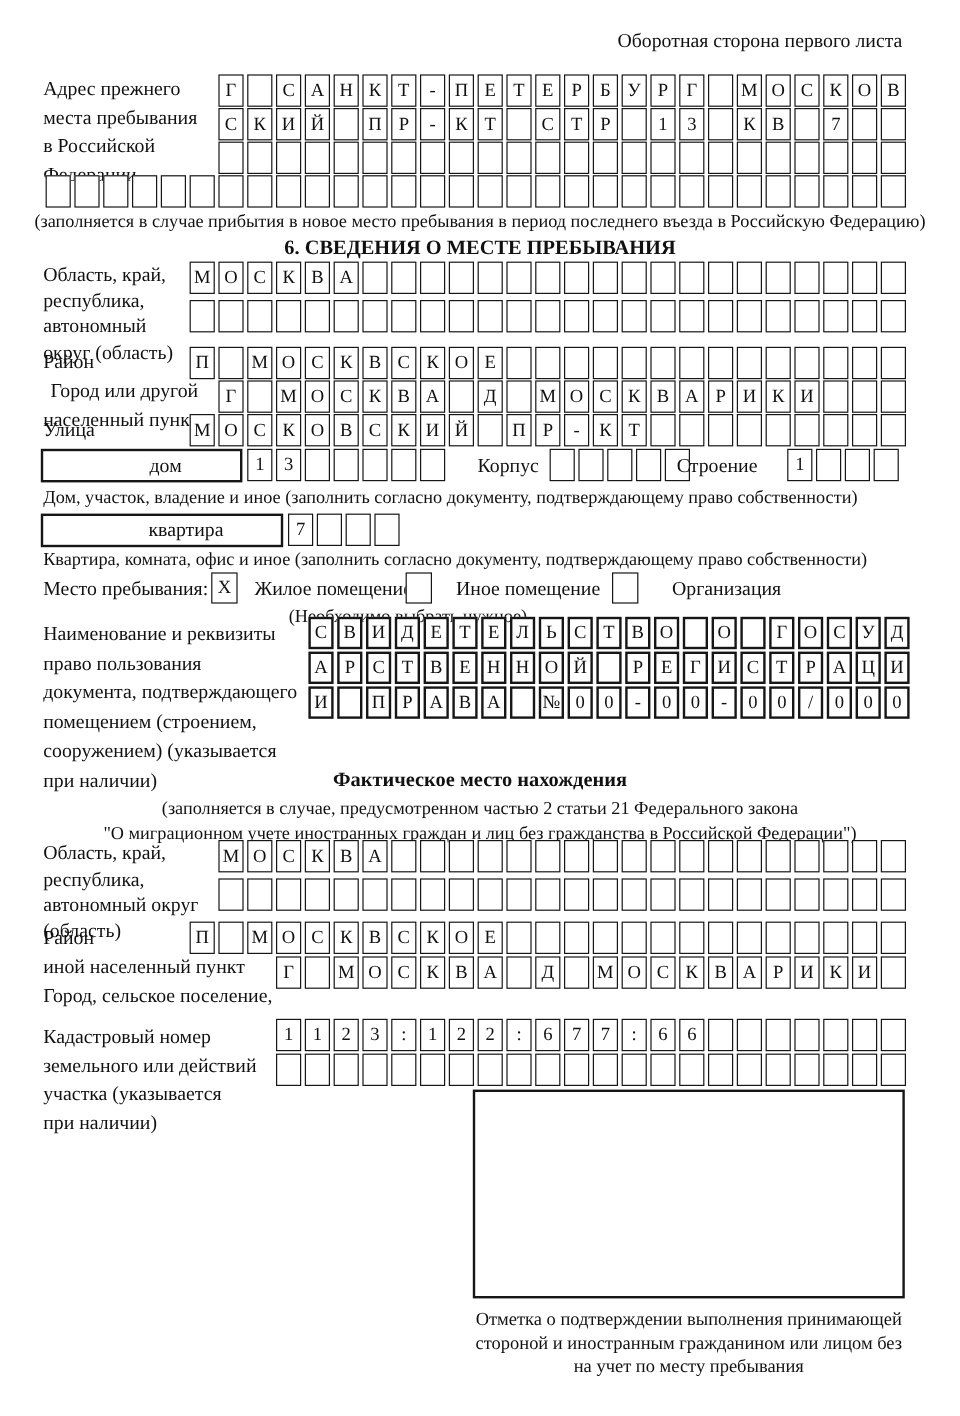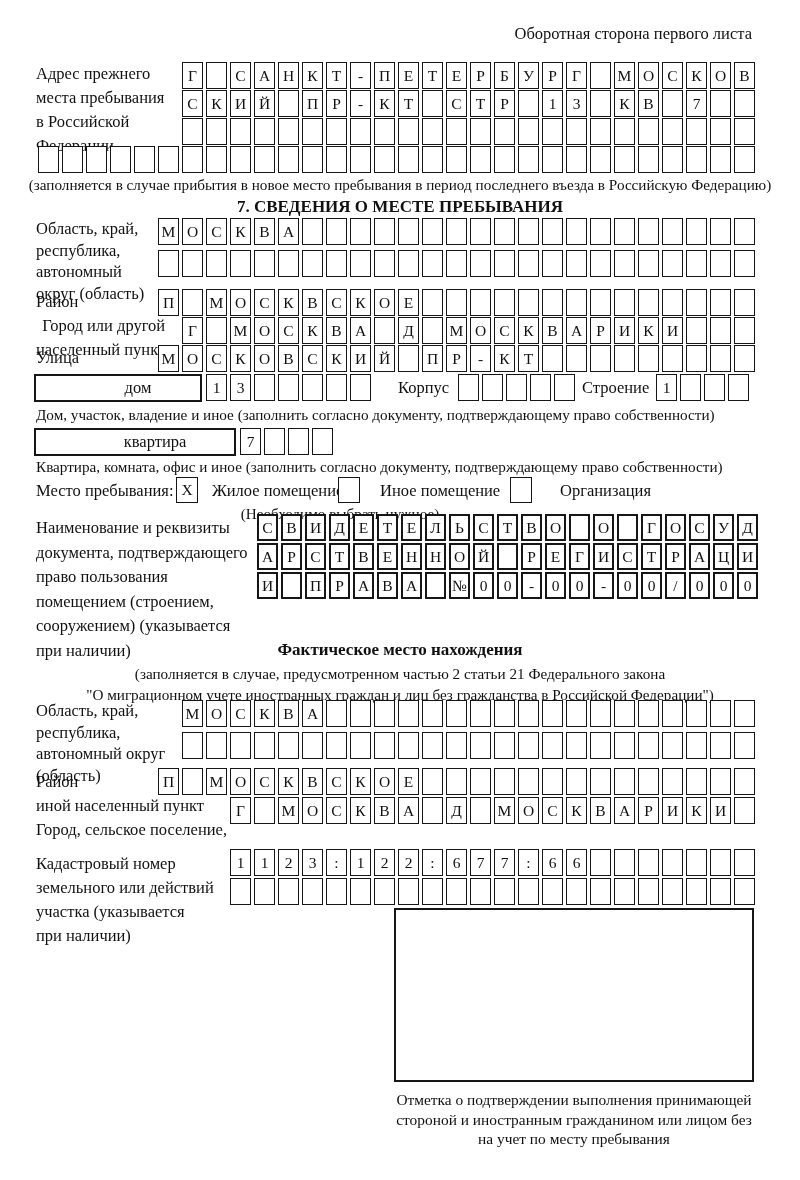--- a/index.html
+++ b/index.html
@@ -150,21 +150,21 @@
       <div class="cell"></div>
       <div class="cell"></div>
       <div class="cell"></div>
       <div class="cell"></div>
       <div class="cell"></div>
       <div class="cell"></div>
       <div class="cell"></div>
     </div>
   <div class="cap center" style="top:176px;">(заполняется в случае прибытия в новое место пребывания в период последнего въезда в Российскую Федерацию)</div>
 
-  <div class="title" style="top:197px;">7. СВЕДЕНИЯ О МЕСТЕ ПРЕБЫВАНИЯ</div>
+  <div class="title" style="top:197px;">6. СВЕДЕНИЯ О МЕСТЕ ПРЕБЫВАНИЯ</div>
 
   <div class="lbl lh22" style="left:36px;top:218px;">
     <div>Область, край,</div>
     <div>республика,</div>
     <div>автономный</div>
     <div>округ (область)</div>
   </div>
   <div class="cells" style="top:218px;">
       <div class="cell">М</div>
       <div class="cell">О</div>
@@ -320,21 +320,21 @@
       <div class="cell"></div>
     </div>
   <div class="abs" style="left:398px;top:378px;">Корпус</div>
   <div class="cells" style="left:458px;top:374px;right:auto;">
       <div class="cell"></div>
       <div class="cell"></div>
       <div class="cell"></div>
       <div class="cell"></div>
       <div class="cell"></div>
     </div>
-  <div class="abs" style="left:582px;top:378px;">Строение</div>
+  <div class="abs" style="left:564px;top:378px;">Строение</div>
   <div class="cells" style="left:656px;top:374px;right:auto;">
       <div class="cell">1</div>
       <div class="cell"></div>
       <div class="cell"></div>
       <div class="cell"></div>
     </div>
   <div class="cap" style="left:36px;top:406px;">Дом, участок, владение и иное (заполнить согласно документу, подтверждающему право собственности)</div>
 
   <div class="namebox" style="left:34px;top:428px;width:202px;">квартира</div>
   <div class="cells" style="left:240px;top:428px;right:auto;">
@@ -349,22 +349,22 @@
   <div class="chk" style="left:176px;top:477px;">X</div>
   <div class="abs" style="left:212px;top:481px;">Жилое помещение</div>
   <div class="chk" style="left:338px;top:477px;"></div>
   <div class="abs" style="left:380px;top:481px;">Иное помещение</div>
   <div class="chk" style="left:510px;top:477px;"></div>
   <div class="abs" style="left:560px;top:481px;">Организация</div>
   <div class="cap" style="left:180px;top:505px;width:320px;text-align:center;">(Необходимо выбрать нужное)</div>
 
   <div class="lbl lh25" style="left:36px;top:516px;">
     <div>Наименование и реквизиты</div>
+    <div>право пользования</div>
     <div>документа, подтверждающего</div>
-    <div>право пользования</div>
     <div>помещением (строением,</div>
     <div>сооружением) (указывается</div>
     <div>при наличии)</div>
   </div>
   <div class="cells doc-cells" style="top:514px;">
       <div class="cell">С</div>
       <div class="cell">В</div>
       <div class="cell">И</div>
       <div class="cell">Д</div>
       <div class="cell">Е</div>

